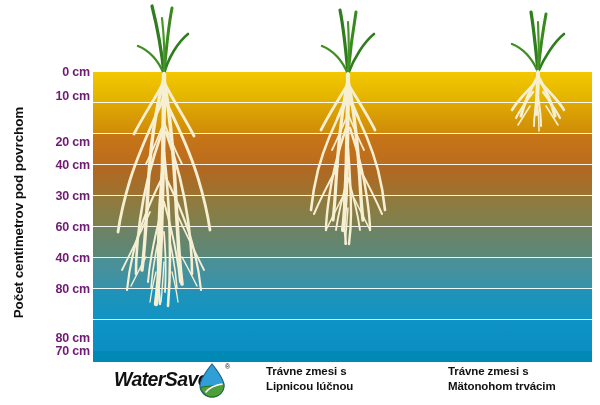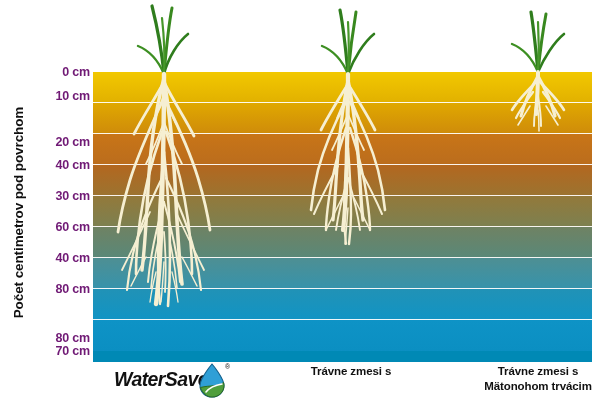--- a/index.html
+++ b/index.html
@@ -64,21 +64,20 @@
     width:499px; height:11px;
   }
 
   
   .plant{position:absolute;}
   .plant svg{display:block;overflow:visible;}
 
   
   .caption{
     position:absolute;
-    text-align:center;
     font-size:11.5px;
     font-weight:bold;
     color:#111111;
     line-height:1.28;
     letter-spacing:-0.1px;
   }
 
   
   #logo{position:absolute;left:112px;top:360px;width:122px;height:40px;}
   #logo svg{display:block;}
@@ -232,20 +231,21 @@
         <path d="M88.4 27.5 C90.5 33.2 94.8 37 100 37 C106.6 37 112 32.2 112 25.5 C112 24.6 111.8 23.6 111.5 22.5
                  C107 27 98 25 88.4 27.5 Z" fill="#4f9e3c" stroke="#2c6a22" stroke-width="1.0"></path>
         <path d="M94 32 C98 27 104 25 110 24" fill="none" stroke="#ffffff" stroke-width="1.6" stroke-linecap="round"></path>
       </g>
       <text x="113" y="9" font-family="Liberation Sans, sans-serif" font-size="7" fill="#111111">®</text>
     </svg>
   </div>
 
   <div class="caption" style="left:266px;top:364px;width:170px;">
     <div>Trávne zmesi s</div>
+    <div>Lipnicou lúčnou</div>
   </div>
 
   <div class="caption" style="left:448px;top:364px;width:180px;">
     <div>Trávne zmesi s</div>
     <div>Mätonohom trvácim</div>
   </div>
 
 </div>
 
 </body></html>

